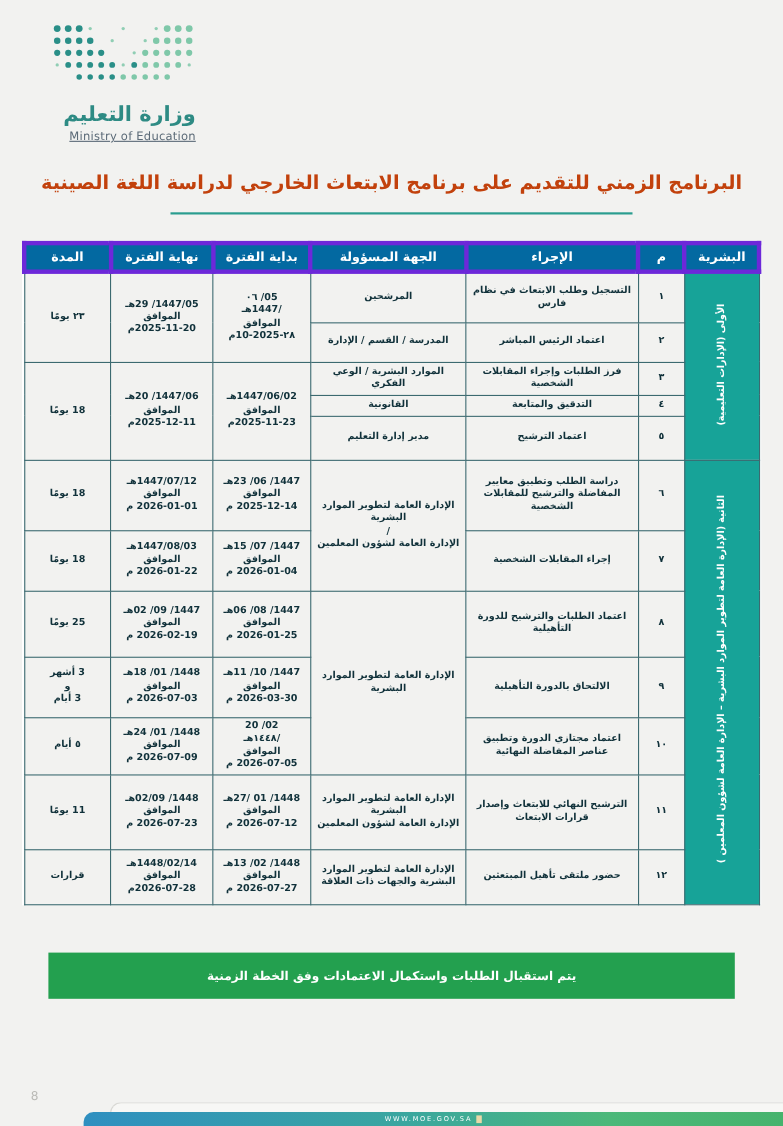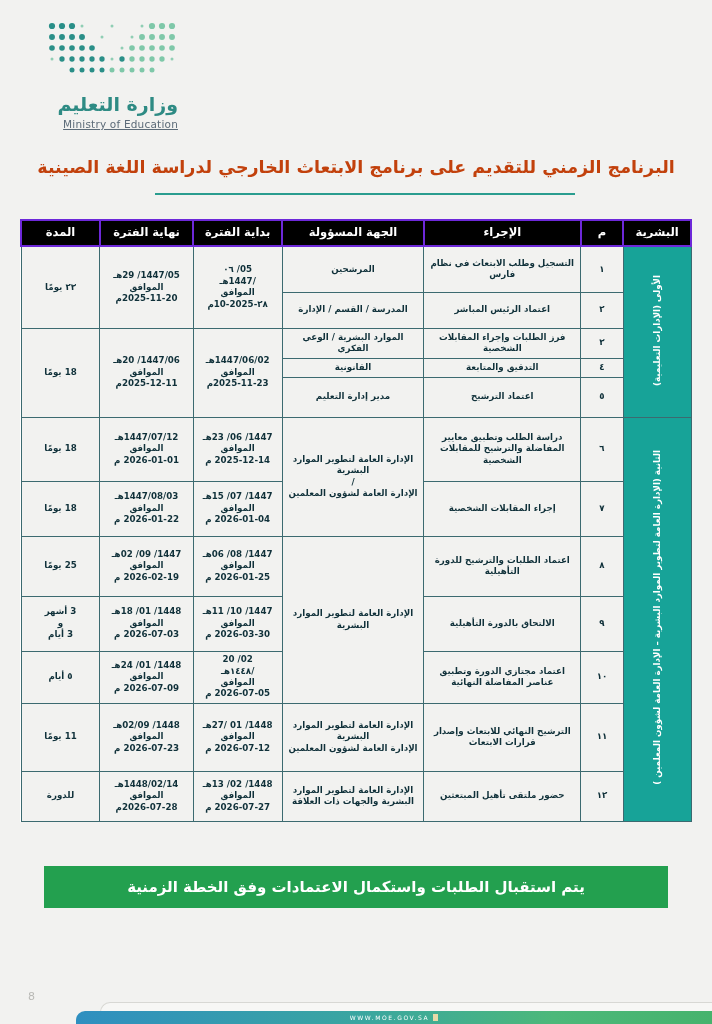--- a/index.html
+++ b/index.html
@@ -49,26 +49,26 @@
   }
   #sched-table th, #sched-table td {
     border:1px solid #3c6a70;
     text-align:center;
     vertical-align:middle;
     color:#10313a;
     padding:2px 3px;
     line-height:1.32;
   }
   #sched-table thead th {
-    background:#000000;
+    background:#0369a1;
     color:#ffffff;
     font-size:11.5px;
     font-weight:700;
     height:26px;
-    border:2px solid #6d28d9;
+    border:4px solid #6d28d9;
   }
   #sched-table tbody td { background:#f2f2f0; font-size:8.7px; font-weight:700; }
   td.stage-cell {
     background:#17a398 !important;
     color:#ffffff !important;
     font-size:9.6px;
     font-weight:700;
     border:1px solid #17a398;
   }
   .stage-rot {
@@ -86,21 +86,21 @@
   .date-line { display:block; }
 
   
   #banner {
     position:absolute; left:44px; top:866px; width:624px; height:42px;
     background:#23a04f;
     display:flex; align-items:center; justify-content:center;
     direction:rtl;
   }
   #banner-text {
-    color:#ffffff; font-size:15px; font-weight:700; letter-spacing:.2px;
+    color:#ffffff; font-size:11px; font-weight:700; letter-spacing:.2px;
   }
 
   
   #page-num {
     position:absolute; left:28px; top:990px;
     font-size:11px; color:#b9b9b5; direction:ltr;
   }
   #footer-bar {
     position:absolute; left:76px; top:1011px; width:636px; height:13px;
     background:linear-gradient(to right,#2f8fc0 0%, #3aa6a0 45%, #4cb87a 75%, #46b36d 100%);
@@ -404,21 +404,21 @@
           <span class="date-line">1448/ 02/ 13هـ</span>
           <span class="date-line">الموافق</span>
           <span class="date-line">2026-07-27 م</span>
         </td>
         <td class="date-cell" rowspan="1">
           <span class="date-line">1448/02/14هـ</span>
           <span class="date-line">الموافق</span>
           <span class="date-line">2026-07-28م</span>
         </td>
         <td class="dur-cell" rowspan="1">
-          <span class="date-line">للدورة</span>
+          <span class="date-line">قرارات</span>
         </td>
       </tr>
     </tbody>
 </table>
 
 <div id="banner">
   <span id="banner-text">يتم استقبال الطلبات واستكمال الاعتمادات وفق الخطة الزمنية</span>
 </div>
 
 <div id="page-num">8</div>

